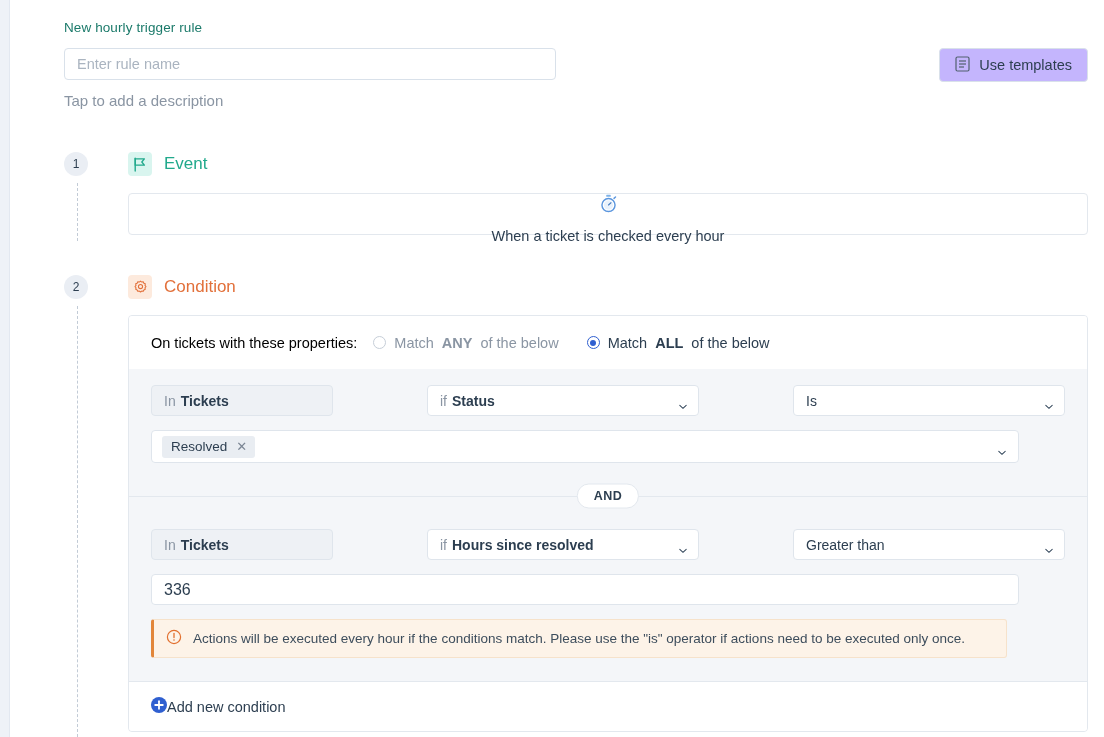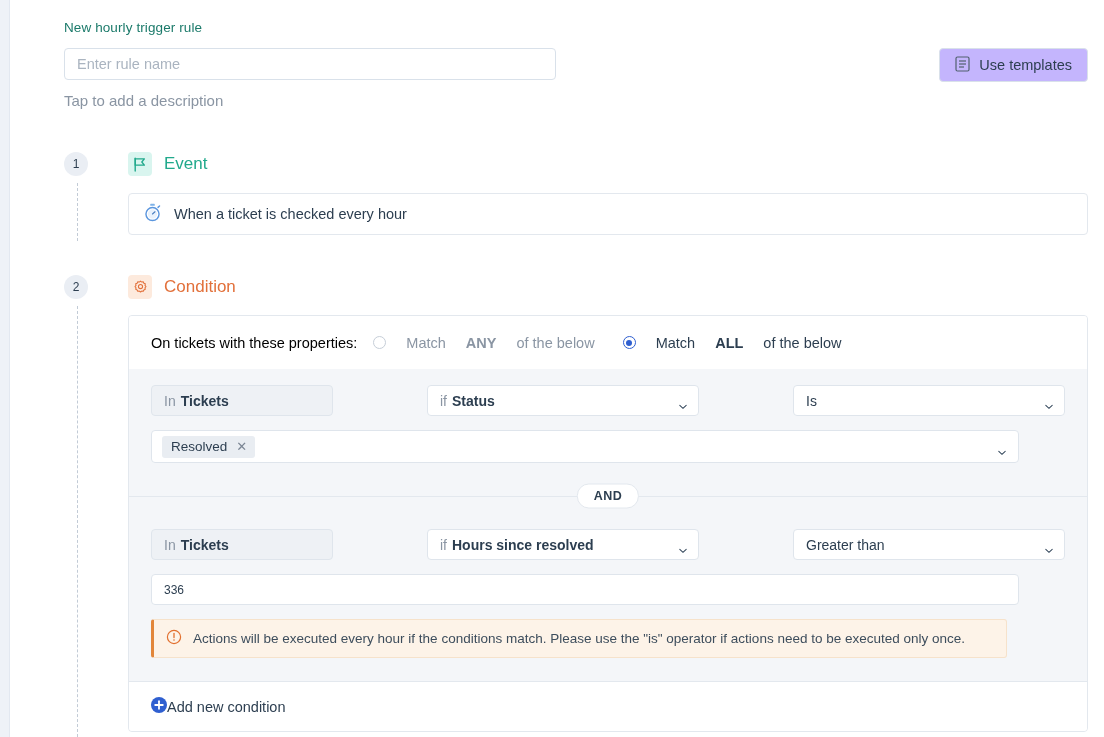--- a/index.html
+++ b/index.html
@@ -75,21 +75,21 @@
     position: absolute; left: 76.5px; width: 0;
     border-left: 1px dashed #c2cbd6;
   }
 
   
   .event-card {
     position: absolute; left: 128px; top: 193px;
     width: 960px; height: 42px;
     background: #fff; border: 1px solid #e3e8ee; border-radius: 4px;
     display: flex; align-items: center; gap: 12px; padding: 0 14px;
-    font-size: 14.5px; color: #2c3e50;
+    font-size: 14.5px; color: #2c3e50; flex-direction: column;
   }
 
   
   .cond-panel {
     position: absolute; left: 128px; top: 315px;
     width: 960px; height: 417px;
     background: #f4f6f9;
     border: 1px solid #e3e8ee; border-radius: 4px;
     overflow: hidden;
   }
@@ -97,21 +97,21 @@
     height: 53px; background: #fff;
     display: flex; align-items: center; gap: 0; padding: 0 22px;
     position: relative;
   }
   .cond-head::after {
     content: ""; position: absolute; left: 0; right: 0; bottom: 0;
     height: 1px; background: transparent;
   }
   .cond-head-label { font-size: 14.5px; color: #000000; margin-right: 16px; }
   .radio-opt {
-    display: flex; align-items: center; gap: 20px;
+    display: flex; align-items: center; gap: 8px;
     font-size: 14.5px; cursor: pointer; margin-right: 28px;
   }
   .radio-opt.dim { color: #8a95a3; }
   .radio-opt.on  { color: #2c3e50; }
   .radio-opt b { font-weight: bold; }
   .rdo {
     width: 13px; height: 13px; border-radius: 50%;
     border: 1px solid #c6ced8; background: #fff;
     display: inline-block; position: relative; flex: none;
   }
@@ -149,21 +149,21 @@
   .chip {
     display: inline-flex; align-items: center; gap: 9px;
     background: #e9edf2; border-radius: 3px;
     padding: 3px 8px 4px 9px; font-size: 13.5px; color: #2c3e50;
   }
   .chip .x { color: #7b8694; font-size: 13px; cursor: pointer; line-height: 1; }
   .val-field .chev { right: 12px; }
   .val-input {
     width: 868px; height: 31px; background: #fff;
     border: 1px solid #dfe5ec; border-radius: 4px;
-    padding: 0 12px; font-size: 12px; color: #2c3e50;
+    padding: 0 12px; font-size: 16px; color: #2c3e50;
     font-family: "Liberation Sans", sans-serif; outline: none;
   }
 
   
   .and-wrap {
     position: relative; height: 34px; margin: 6px 0 0 0;
   }
   .and-wrap::before {
     content: ""; position: absolute; left: 0; right: 0; top: 50%;
     height: 1px; background: #e3e8ee;

